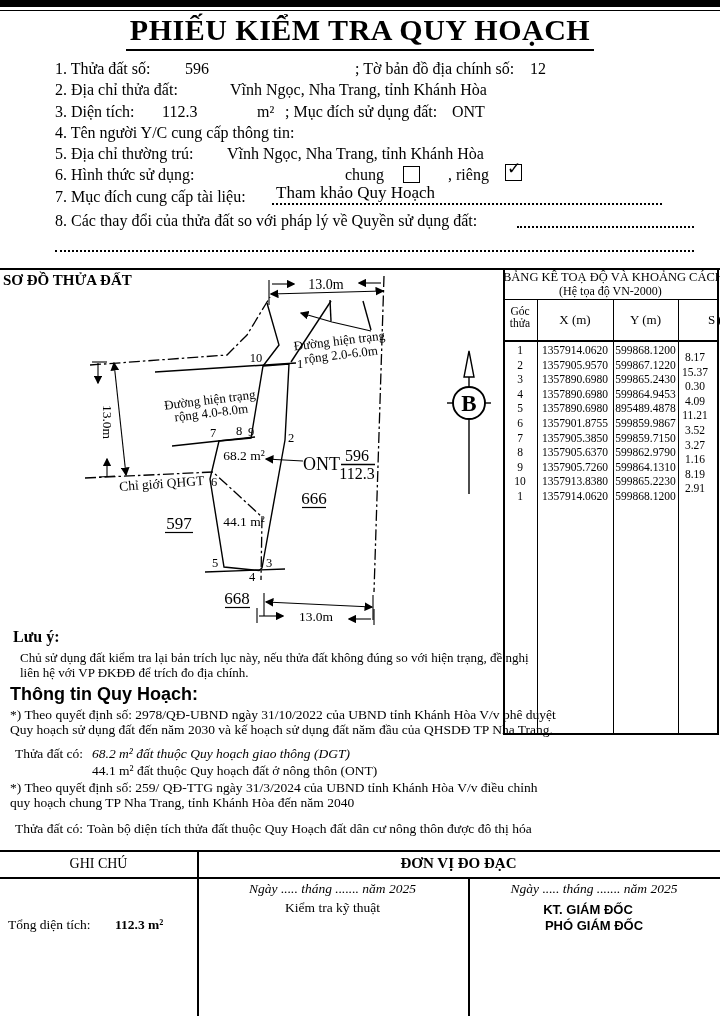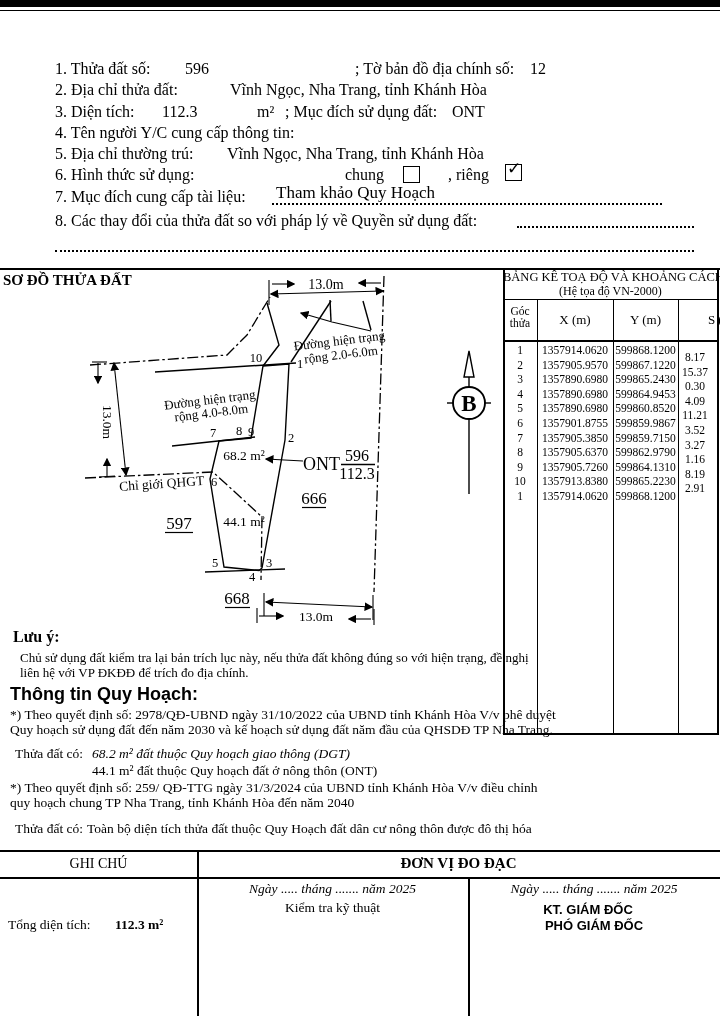--- a/index.html
+++ b/index.html
@@ -21,20 +21,23 @@
   .it{font-style:italic;}
 </style>
 </head>
 <body>
 
 <div class="page">
 
   <div class="hl" style="left:0;top:0;width:720px;height:7px;"></div>
   <div class="hl" style="left:0;top:10px;width:720px;height:1.3px;"></div>
 
+  <div class="abs" style="left:0;top:13px;width:720px;text-align:center;">
+    <span class="doc-title">PHIẾU KIỂM TRA QUY HOẠCH</span>
+  </div>
 
   <span class="abs form-txt" style="left:55px;top:60px;">1. Thửa đất số:</span>
   <span class="abs form-txt" style="left:185px;top:60px;">596</span>
   <span class="abs form-txt" style="left:355px;top:60px;text-align:center;">; Tờ bản đồ địa chính số:</span>
   <span class="abs form-txt" style="left:530px;top:60px;">12</span>
 
   <span class="abs form-txt" style="left:55px;top:81px;">2. Địa chỉ thửa đất:</span>
   <span class="abs form-txt" style="left:230px;top:81px;">Vĩnh Ngọc, Nha Trang, tỉnh Khánh Hòa</span>
 
   <span class="abs form-txt" style="left:55px;top:103px;">3. Diện tích:</span>
@@ -209,21 +212,21 @@
       <div class="trow">1357905.6370</div>
       <div class="trow">1357905.7260</div>
       <div class="trow">1357913.8380</div>
       <div class="trow">1357914.0620</div>
     </div>
   <div class="col-body" style="left:613px;top:343px;width:65px;">
       <div class="trow">599868.1200</div>
       <div class="trow">599867.1220</div>
       <div class="trow">599865.2430</div>
       <div class="trow">599864.9453</div>
-      <div class="trow">599860.8520</div>
+      <div class="trow">895489.4878</div>
       <div class="trow">599859.9867</div>
       <div class="trow">599859.7150</div>
       <div class="trow">599862.9790</div>
       <div class="trow">599864.1310</div>
       <div class="trow">599865.2230</div>
       <div class="trow">599868.1200</div>
     </div>
   <div class="col-body" style="left:678px;top:350px;width:34px;">
       <div class="trow">8.17</div>
       <div class="trow">15.37</div>

